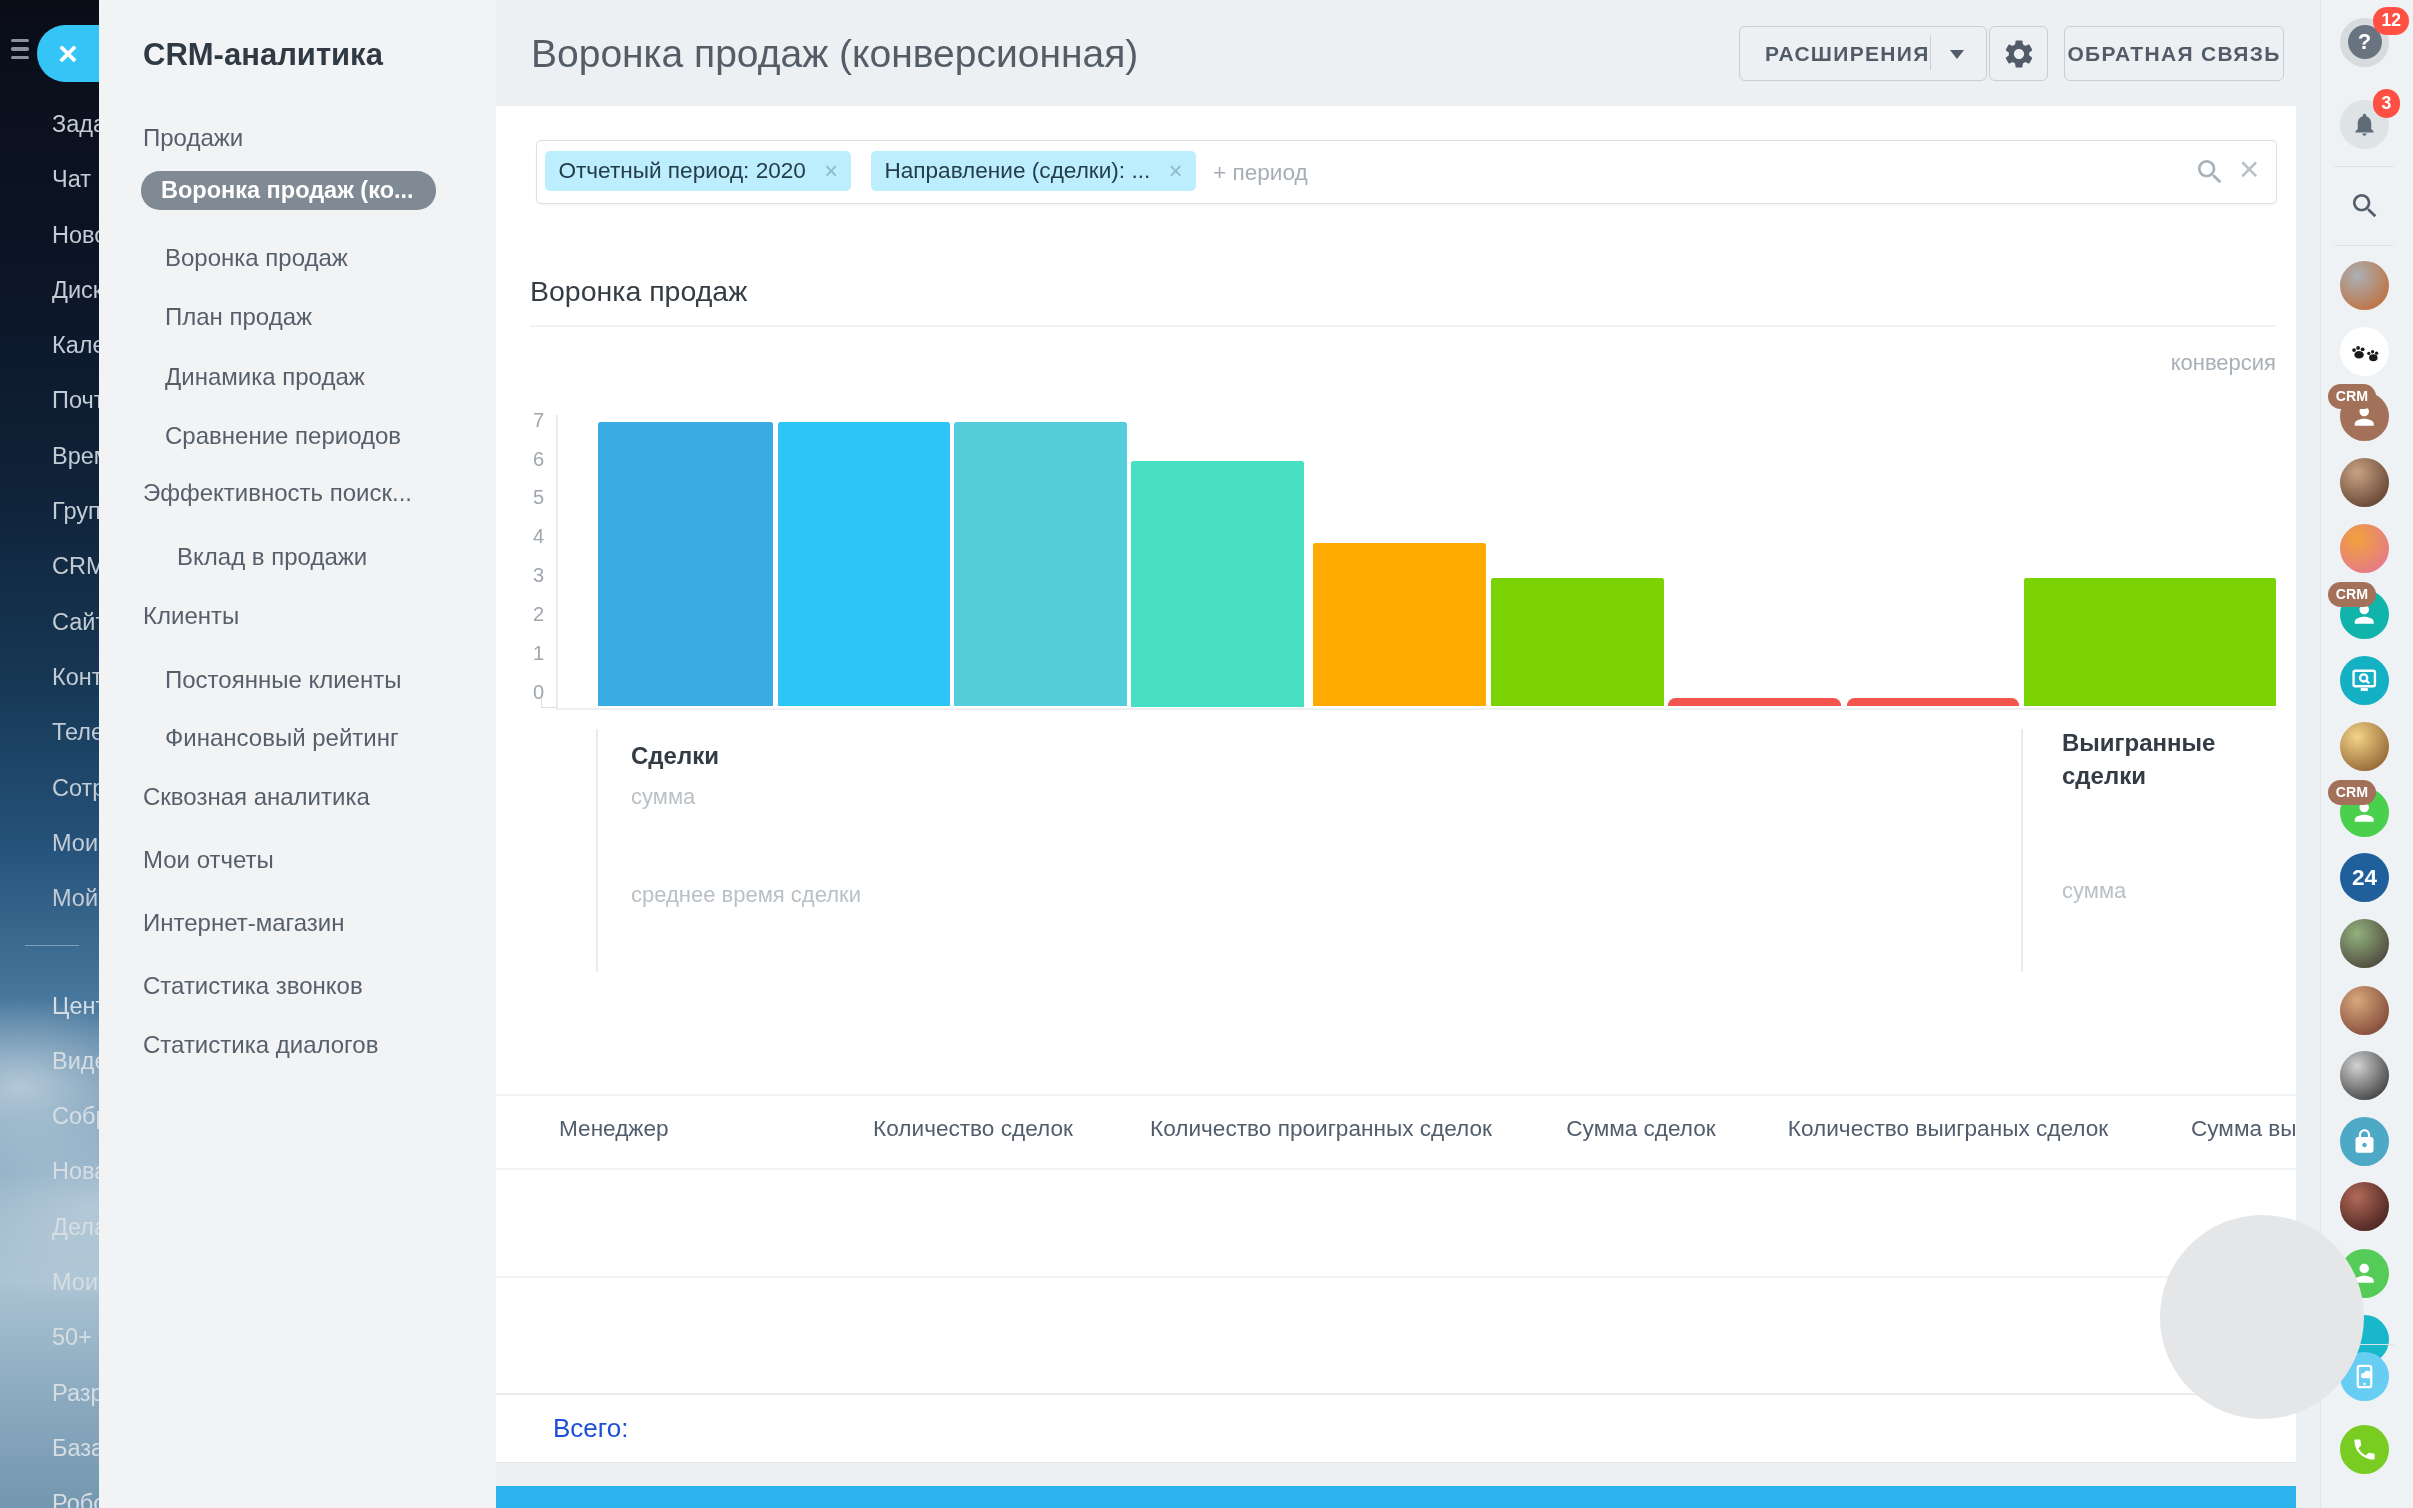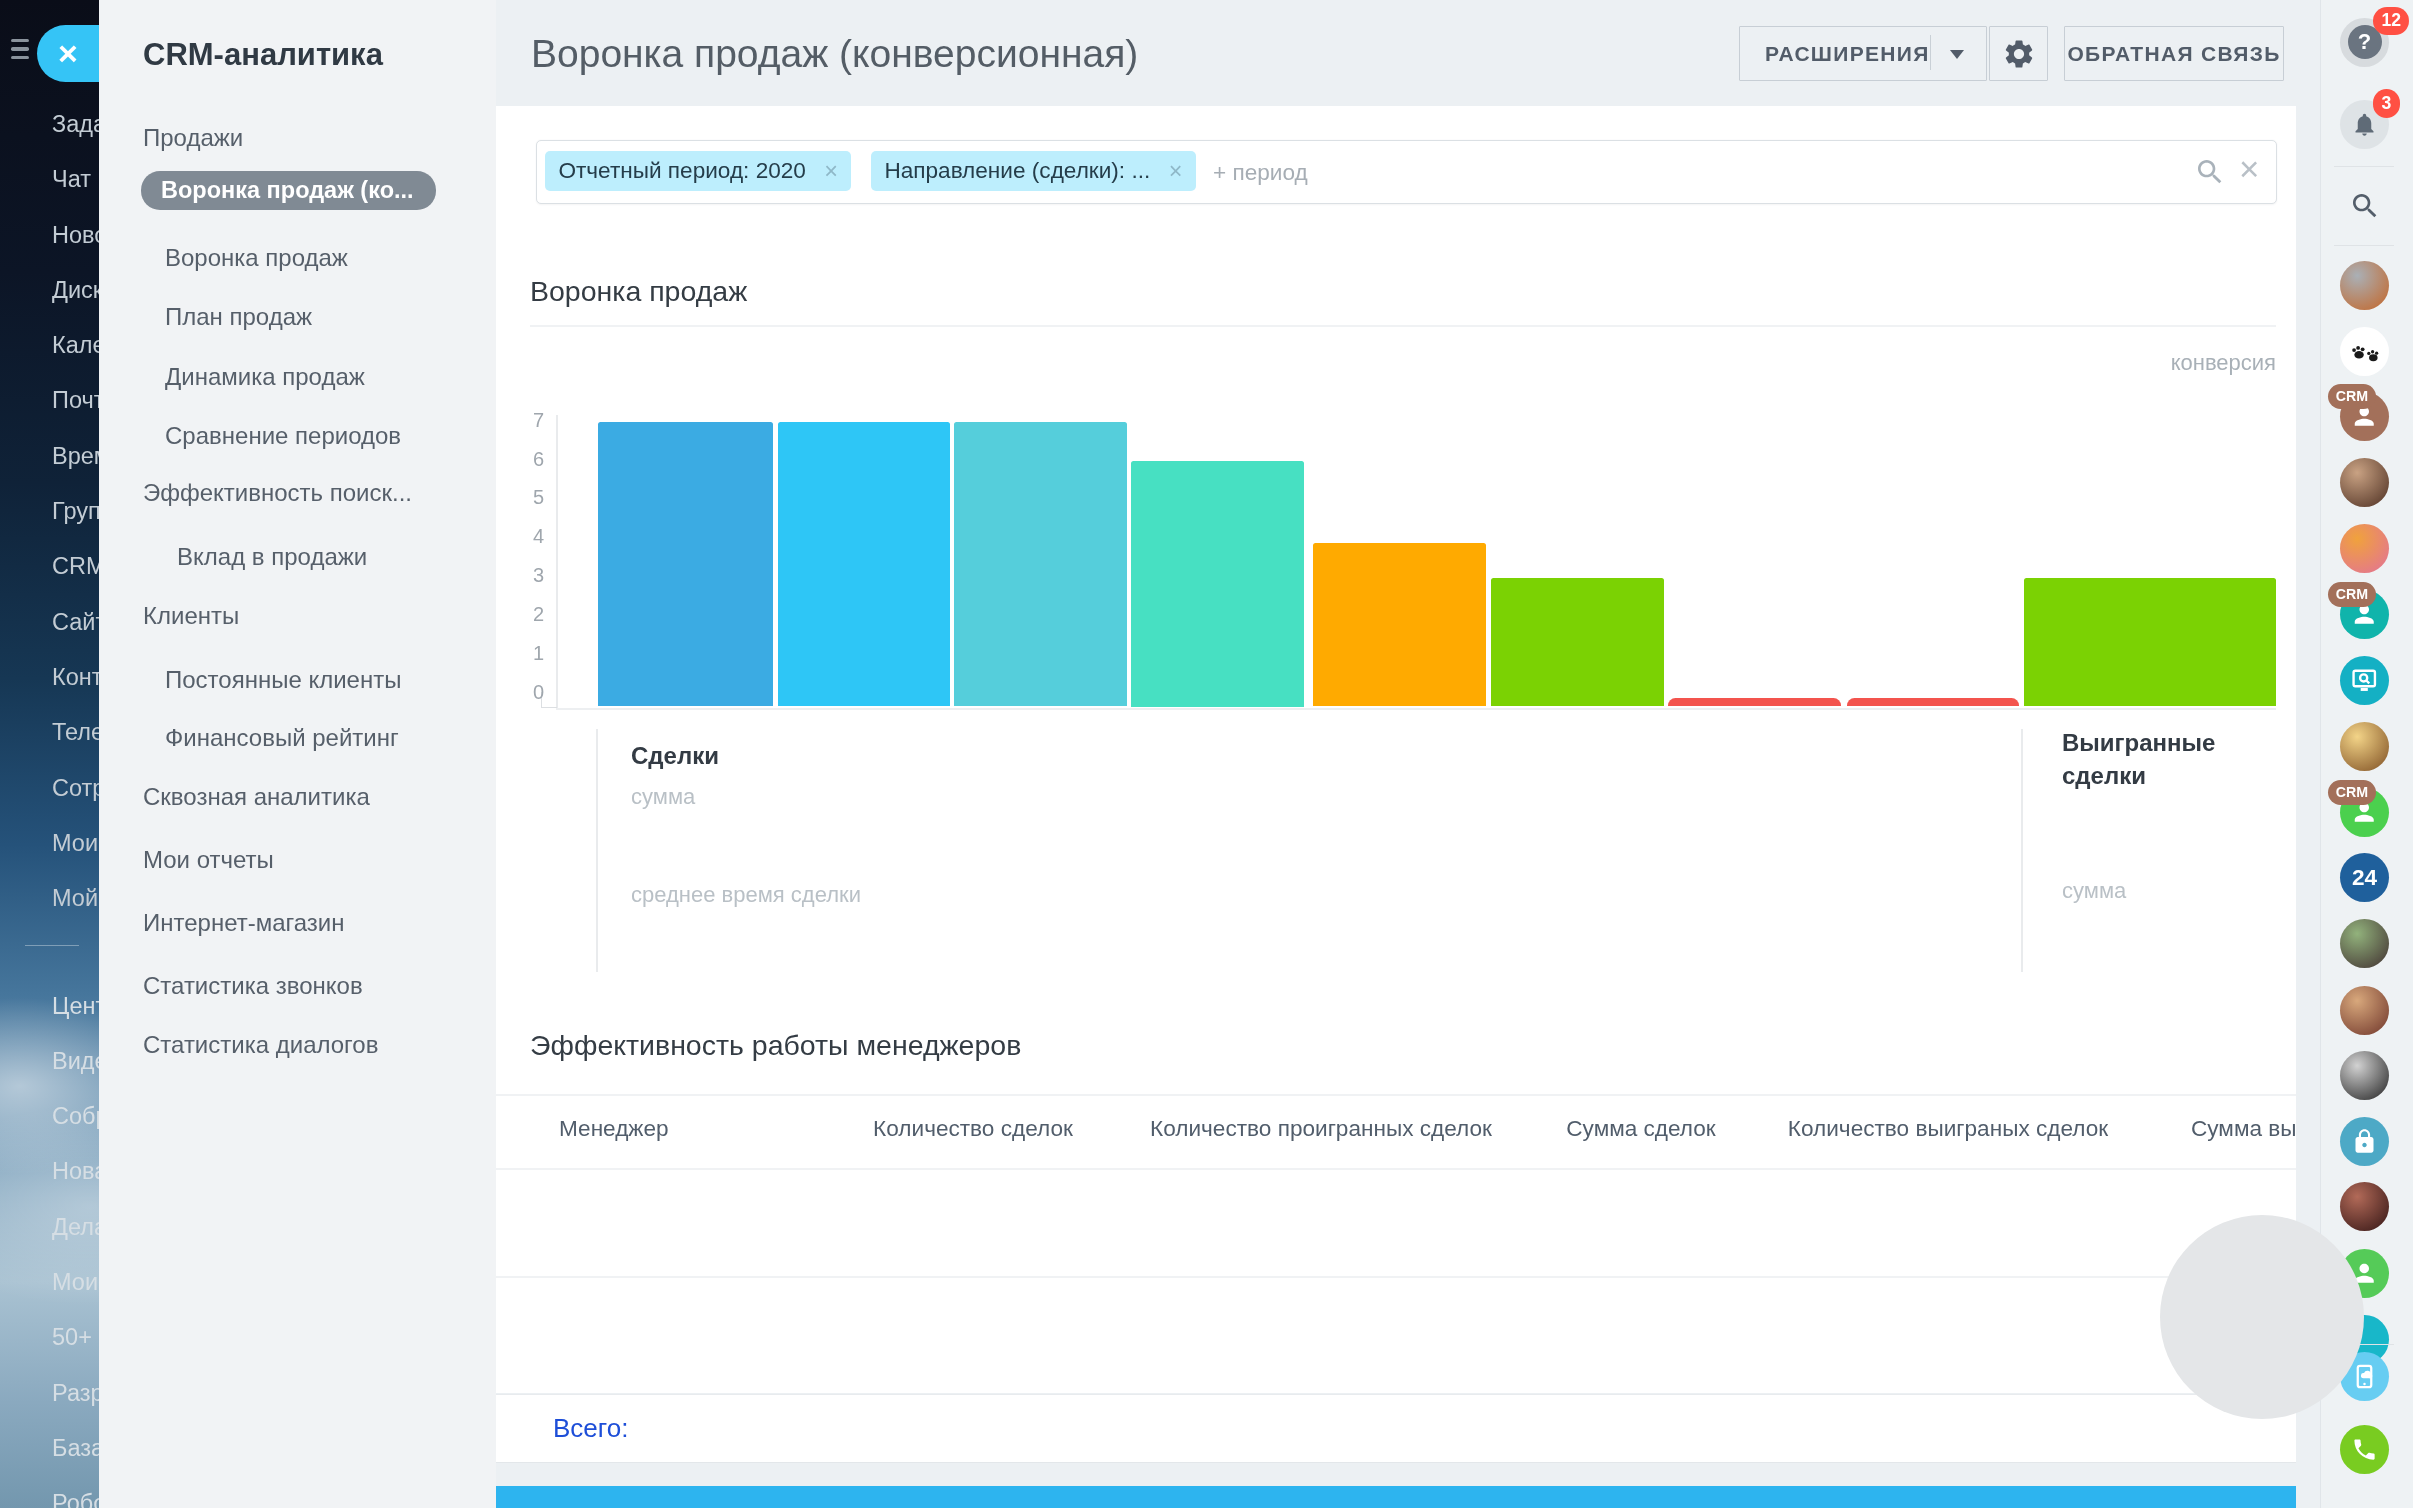--- a/index.html
+++ b/index.html
@@ -26,21 +26,21 @@
   #crm-title{position:absolute;left:44px;top:37px;font-size:31px;font-weight:bold;color:#303a44;}
   .menu-item{position:absolute;font-size:24px;color:#565f6a;white-space:nowrap;cursor:pointer;}
   .menu-item.head{left:44px;}
   .menu-item.sub{left:66px;}
   .menu-pill{position:absolute;left:42px;width:295px;height:39px;background:#808a94;border-radius:19px;
     color:#fff;font-weight:bold;font-size:23.5px;line-height:39px;padding:0 20px;box-sizing:border-box;
     white-space:nowrap;overflow:hidden;text-overflow:ellipsis;cursor:pointer;}
 
   
   #page-title{left:531px;top:32px;font-size:39px;font-weight:300;color:#545d66;}
-  .hbtn{position:absolute;top:26px;height:55px;border:1.7px solid #c7ced5;border-radius:1px;box-sizing:border-box;
+  .hbtn{position:absolute;top:26px;height:55px;border:1.7px solid #c7ced5;border-radius:6px;box-sizing:border-box;
     color:#525c69;font-size:21px;font-weight:bold;letter-spacing:1.3px;display:flex;align-items:center;
     justify-content:center;cursor:pointer;}
   #btn-ext{left:1739px;width:248px;justify-content:flex-start;padding-left:25px;}
   #ext-divider{position:absolute;left:190px;top:8.4px;width:0.8px;height:35px;background:#c9d0d6;}
   #ext-caret{position:absolute;left:210px;top:22.6px;width:0;height:0;border-left:7.5px solid transparent;
     border-right:7.5px solid transparent;border-top:9.2px solid #525c69;}
   #btn-gear{left:1989px;width:59px;}
   #btn-feedback{left:2064px;width:220px;}
 
   
@@ -216,21 +216,20 @@
     </div>
 
   <div class="vsep" style="left:596px;"></div>
   <div class="vsep" style="left:2021px;"></div>
   <div class="flabel-b" style="left:631px;top:742px;">Сделки</div>
   <div class="flabel-g" style="left:631px;top:784px;">сумма</div>
   <div class="flabel-g" style="left:631px;top:882px;">среднее время сделки</div>
   <div class="flabel-b" style="left:2062px;top:726px;width:193px;line-height:33px;">Выигранные сделки</div>
   <div class="flabel-g" style="left:2062px;top:878px;">сумма</div>
 
-  <div class="section-title" style="left:530px;top:1029px;">Эффективность работы менеджеров</div>
   <div class="hline" style="left:496px;top:1094px;width:1800px;"></div>
   <div id="table-headers">
       <div class="th" style="left: 559px;">Менеджер</div>
       <div class="th" style="left: 973px; transform: translateX(-50%);">Количество сделок</div>
       <div class="th" style="left: 1321px; transform: translateX(-50%);">Количество проигранных сделок</div>
       <div class="th" style="left: 1641px; transform: translateX(-50%);">Сумма сделок</div>
       <div class="th" style="left: 1948px; transform: translateX(-50%);">Количество выиграных сделок</div>
       <div class="th" style="left: 2191px; width: 105px; overflow: hidden;">Сумма выигр</div>
     </div>
   <div class="hline" style="left:496px;top:1168px;width:1800px;"></div>

